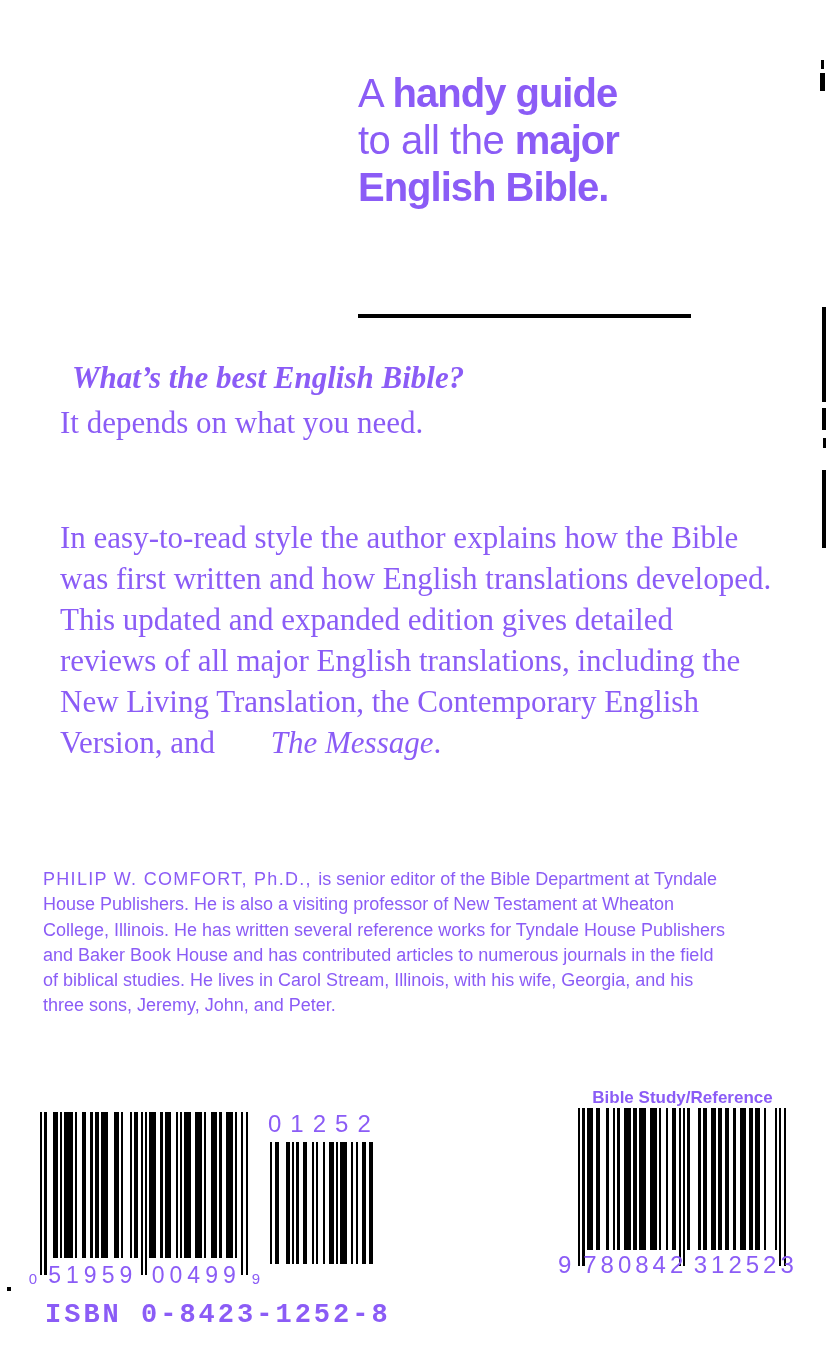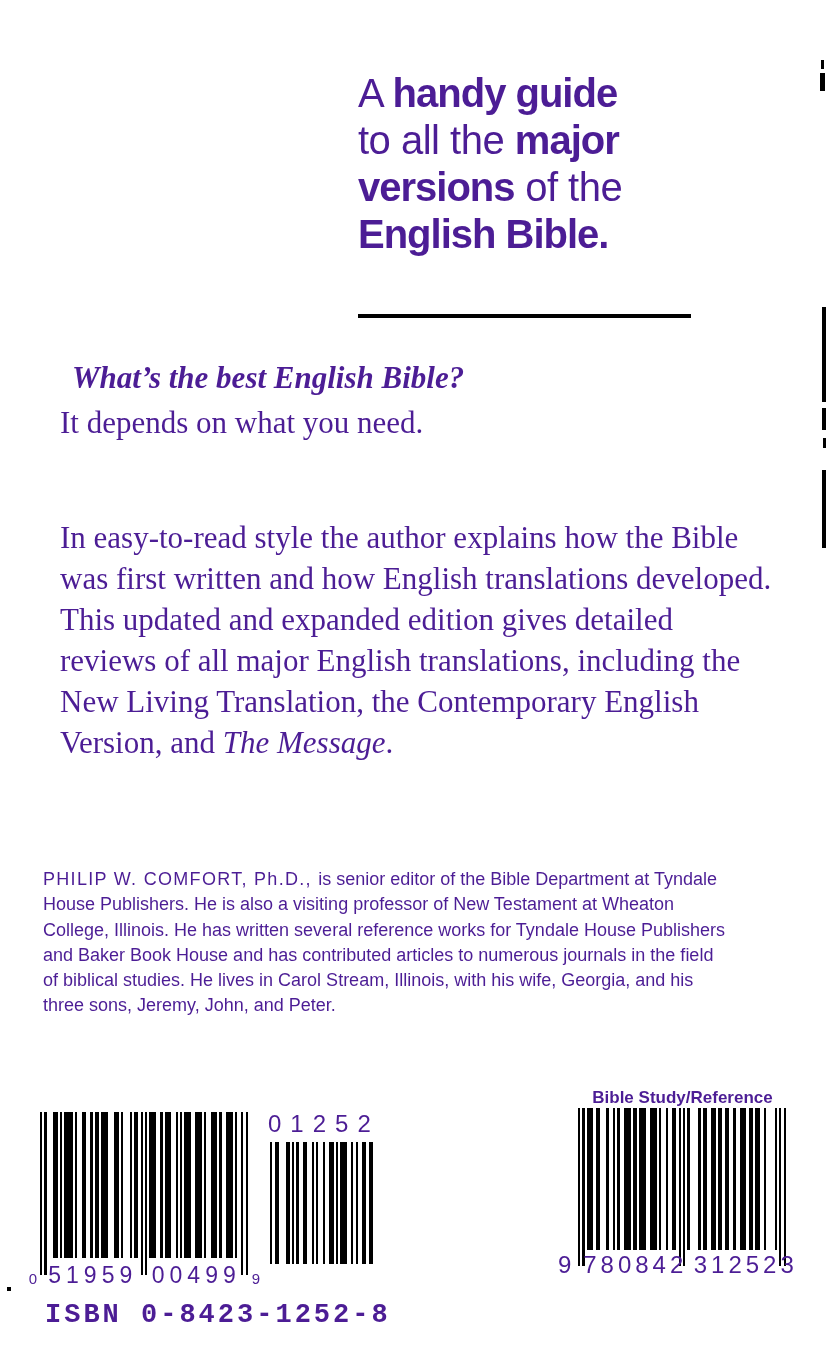--- a/index.html
+++ b/index.html
@@ -1,18 +1,18 @@
 <!DOCTYPE html>
 <html><head>
 <meta charset="utf-8">
 <style>
   html,body{margin:0;padding:0;background:#e8e8e8;}
   .page{
     position:relative;width:830px;height:1360px;background:#ffffff;
-    color:#4c1d95;overflow:hidden;margin:0 auto;
+    color:#8b5cf6;overflow:hidden;margin:0 auto;
     font-family:"Liberation Sans",sans-serif;
   }
   
   .headline{
     position:absolute;left:358px;top:70px;width:345px;
     font-family:"Liberation Sans",sans-serif;
     font-size:40px;line-height:47px;font-weight:400;letter-spacing:-0.5px;
   }
   .headline .hl-line{white-space:nowrap;}
   .headline .b{font-weight:700;letter-spacing:-1px;}
@@ -25,21 +25,21 @@
   }
   .a{
     position:absolute;left:60px;
     font-family:"Liberation Serif",serif;font-size:31px;line-height:40px;white-space:nowrap;
   }
   .q1{top:358px;} .a1{top:403px;} .q2{top:474px;}
   .body-par{
     position:absolute;left:60px;top:517px;width:712px;
     font-family:"Liberation Serif",serif;font-size:31px;line-height:41px;
   }
-  .body-par .i{font-style:italic;}
+  .body-par .i{font-style:italic;margin-left:48px;}
   
   .bio{
     position:absolute;left:43px;top:867px;width:690px;
     font-family:"Liberation Sans",sans-serif;font-size:18px;line-height:25.3px;
   }
   .bio .caps{letter-spacing:1.3px;}
   
   .bars{display:flex;align-items:flex-start;}
   .mod{flex:0 0 2.2px;}
   .mod.on{background:#000;}
@@ -92,21 +92,20 @@
   .dot{left:7px;top:1287px;width:4px;height:4px;}
 </style>
 </head>
 <body>
 
 <div class="page">
 
   <div class="headline">
       <div class="hl-line"><span>A </span><span class="b">handy guide</span></div>
       <div class="hl-line"><span>to all the </span><span class="b">major</span></div>
-      <div class="hl-line"><span class="b">versions</span><span> of the</span></div>
       <div class="hl-line"><span class="b">English Bible.</span></div>
     </div>
   <div class="rule"></div>
 
   <div class="q q1">What’s the best English Bible?</div>
   <div class="a a1">It depends on what you need.</div>
   <div class="body-par"><span>In easy-to-read style the author explains how the Bible was first written and how English translations developed. This updated and expanded edition gives detailed reviews of all major English translations, including the New Living Translation, the Contemporary English Version, and </span><span class="i">The Message</span><span>.</span></div>
 
   <div class="bio"><span class="caps">PHILIP W. COMFORT, Ph.D., </span><span>is senior editor of the Bible Department at Tyndale House Publishers. He is also a visiting professor of New Testament at Wheaton College, Illinois. He has written several reference works for Tyndale House Publishers and Baker Book House and has contributed articles to numerous journals in the field of biblical studies. He lives in Carol Stream, Illinois, with his wife, Georgia, and his three sons, Jeremy, John, and Peter.</span></div>
 

